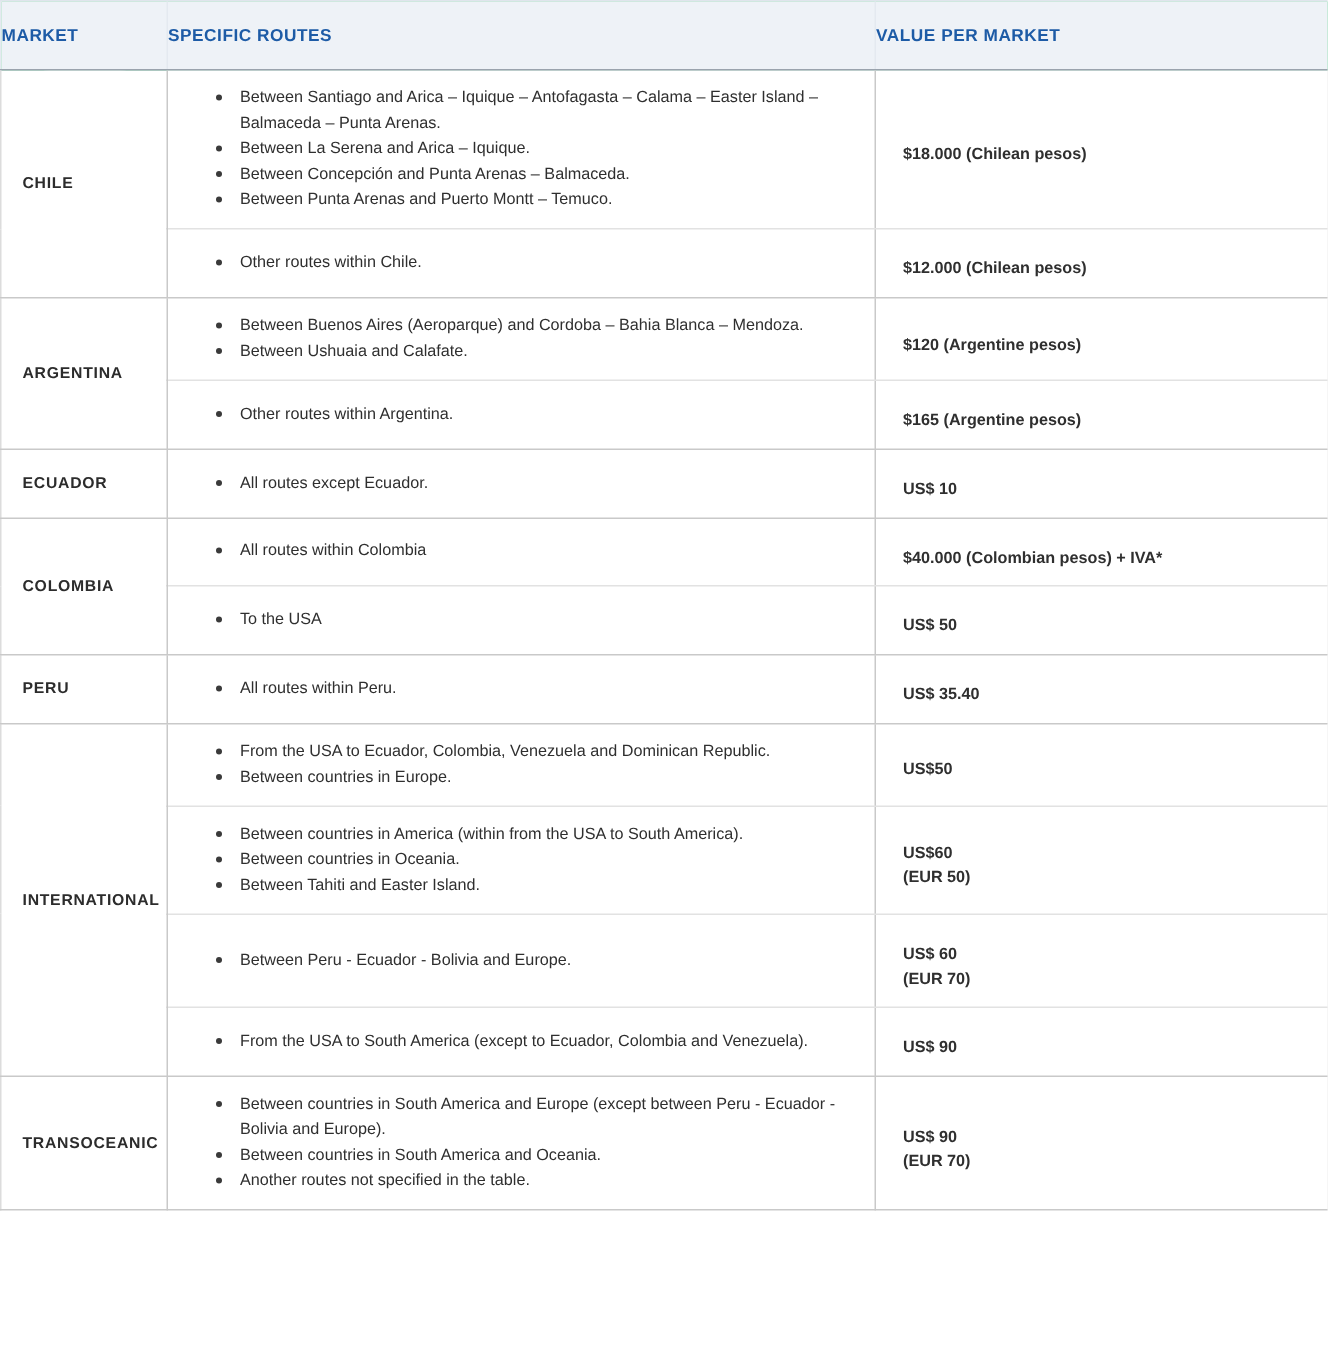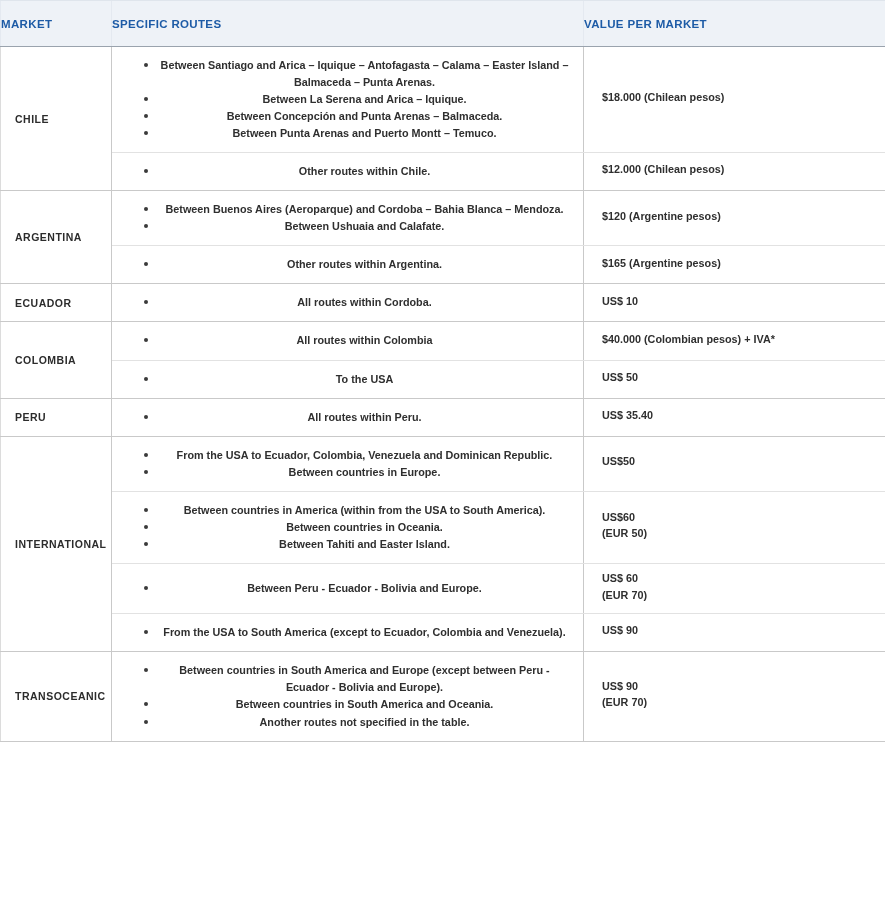--- a/index.html
+++ b/index.html
@@ -71,21 +71,21 @@
     width: 472px;
     border-right: 1px solid #c9c9c9;
     border-bottom: 1px solid #e2e2e2;
     padding: 10px 14px 10px 32px;
     vertical-align: middle;
   }
   .value-cell {
     width: 302px;
     border-right: 1px solid #dcdcdc;
     border-bottom: 1px solid #e2e2e2;
-    padding: 6px 12px 10px 18px;
+    padding: 18px 12px 10px 18px;
     font-size: 10.8px;
     font-weight: bold;
     color: #2f2f2f;
     line-height: 1.55;
     vertical-align: middle;
   }
 
   
   tr.group-end > .routes-cell,
   tr.group-end > .value-cell {
@@ -96,22 +96,21 @@
     margin: 0;
     padding: 0;
     list-style: none;
   }
   ul.routes li {
     position: relative;
     padding-left: 16px;
     font-size: 10.8px;
     line-height: 1.58;
     color: #2f2f2f;
-    font-weight: bold;
-    text-align: center;
+    font-weight: normal;
   }
   ul.routes li::before {
     content: "";
     position: absolute;
     left: 0;
     top: 6px;
     width: 4px;
     height: 4px;
     border-radius: 50%;
     background: #3a3a3a;
@@ -174,21 +173,21 @@
           </ul>
         </td>
         <td class="value-cell">
           <span class="value-line">$165 (Argentine pesos)</span>
         </td>
       </tr>
       <tr class="group-end">
         <td class="market-cell" rowspan="1">ECUADOR</td>
         <td class="routes-cell">
           <ul class="routes">
-            <li>All routes within Cordoba.</li>
+            <li>All routes except Ecuador.</li>
           </ul>
         </td>
         <td class="value-cell">
           <span class="value-line">US$ 10</span>
         </td>
       </tr>
       <tr>
         <td class="market-cell" rowspan="2">COLOMBIA</td>
         <td class="routes-cell">
           <ul class="routes">

